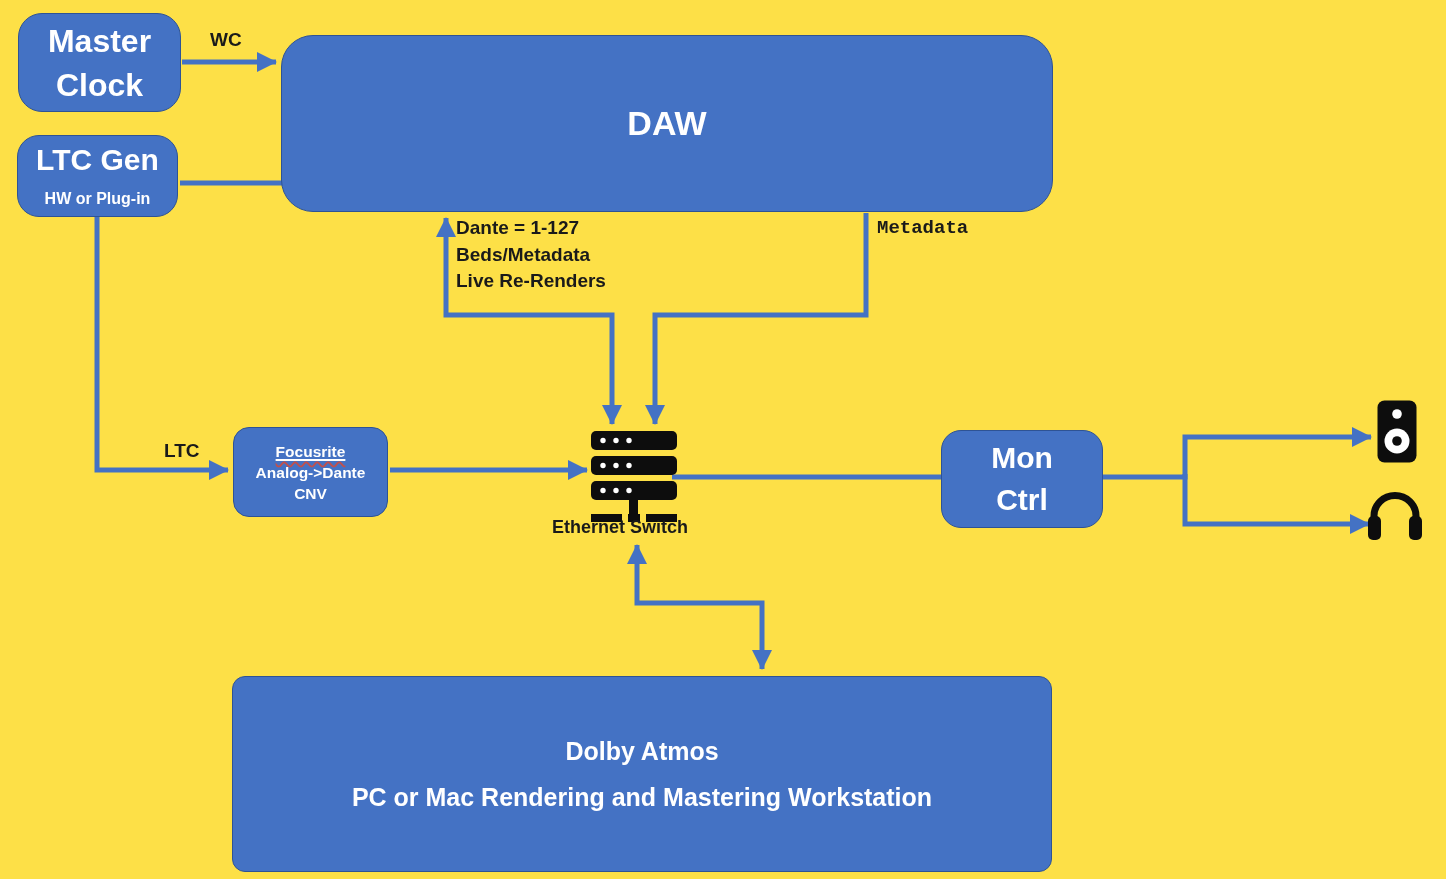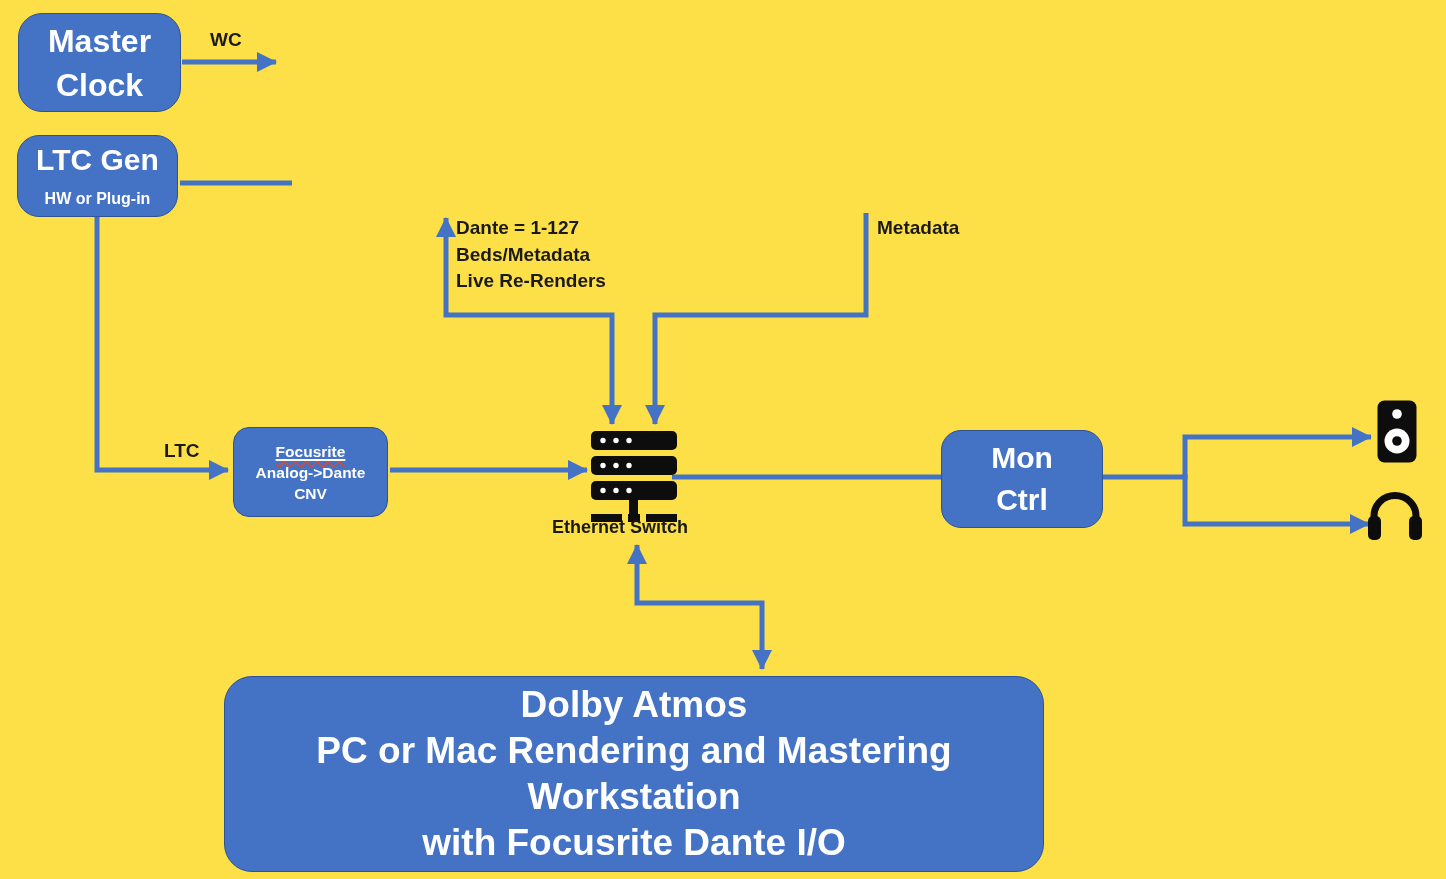--- a/index.html
+++ b/index.html
@@ -23,31 +23,31 @@
     box-sizing:border-box;
     font-weight:bold;
   }
   .node-master{left:18px;top:13px;width:163px;height:99px;border-radius:24px;font-size:32px;line-height:44px;}
   .node-ltcgen{left:17px;top:135px;width:161px;height:82px;border-radius:22px;gap:11px;}
   .node-ltcgen .t1{font-size:30px;line-height:32px;}
   .node-ltcgen .t2{font-size:16px;line-height:18px;margin-top:3px;text-align:center;}
   .node-daw{left:281px;top:35px;width:772px;height:177px;border-radius:32px;font-size:34px;}
   .node-audinate{left:233px;top:427px;width:155px;height:90px;border-radius:16px;font-size:15.5px;line-height:21px;}
   .node-monctrl{left:941px;top:430px;width:162px;height:98px;border-radius:20px;font-size:30px;line-height:42px;}
-  .node-dolby{left:224px;top:676px;width:820px;height:196px;border-radius:28px;font-size:37px;line-height:46px;}
+  .node-dolby{left:232px;top:676px;width:820px;height:196px;border-radius:13px;font-size:25px;line-height:46px;}
   .squiggle-outer{text-decoration:underline wavy #C0504D 1.5px;text-underline-offset:4px;}
   .squiggle-inner{text-decoration:underline solid #ffffff 1.5px;text-underline-offset:2px;}
   
   .elabel{
     position:absolute;color:#1a1a1a;font-size:19px;font-weight:600;white-space:nowrap;
   }
   .lbl-wc{left:210px;top:29px;}
   .lbl-ltc{left:164px;top:440px;}
   .lbl-dante{left:456px;top:215px;line-height:26.5px;}
-  .lbl-metadata{left:877px;top:217px;}
+  .lbl-metadata{left:877px;top:217px;font-family:Liberation Mono, monospace;}
   .lbl-switch{left:552px;top:517px;width:170px;text-align:left;font-size:18px;}
   
   .icon-abs{position:absolute;}
   .sw-icon{left:590px;top:431px;width:88px;height:92px;}
   .spk-icon{left:1377px;top:400px;width:40px;height:63px;}
   .hp-icon{left:1367px;top:489px;width:56px;height:53px;}
 </style>
 </head>
 <body>
 
@@ -79,36 +79,38 @@
   <div class="node node-master">
     <div>Master</div>
     <div>Clock</div>
   </div>
 
   <div class="node node-ltcgen">
     <div class="t1">LTC Gen</div>
     <div class="t2">HW or Plug-in</div>
   </div>
 
+  <div class="node node-daw">
+    <div>DAW</div>
+  </div>
 
   <div class="node node-audinate">
     <div class="squiggle-outer"><span class="squiggle-inner">Focusrite</span></div>
     <div>Analog-&gt;Dante</div>
     <div>CNV</div>
   </div>
 
   <div class="node node-monctrl">
     <div>Mon</div>
     <div>Ctrl</div>
   </div>
 
   <div class="node node-dolby">
     <div>Dolby Atmos</div>
     <div>PC or Mac Rendering and Mastering Workstation</div>
-    <div>with Focusrite Dante I/O</div>
   </div>
 
   <svg class="icon-abs sw-icon" width="88" height="92" viewBox="0 0 88 92">
     <g fill="#0D0D0D">
       <rect x="1" y="0" width="86" height="19" rx="5"></rect>
       <rect x="1" y="25" width="86" height="19" rx="5"></rect>
       <rect x="1" y="50" width="86" height="19" rx="5"></rect>
       <rect x="39" y="69" width="9" height="14"></rect>
       <rect x="1" y="83" width="31" height="8"></rect>
       <rect x="38" y="83" width="12" height="8"></rect>

